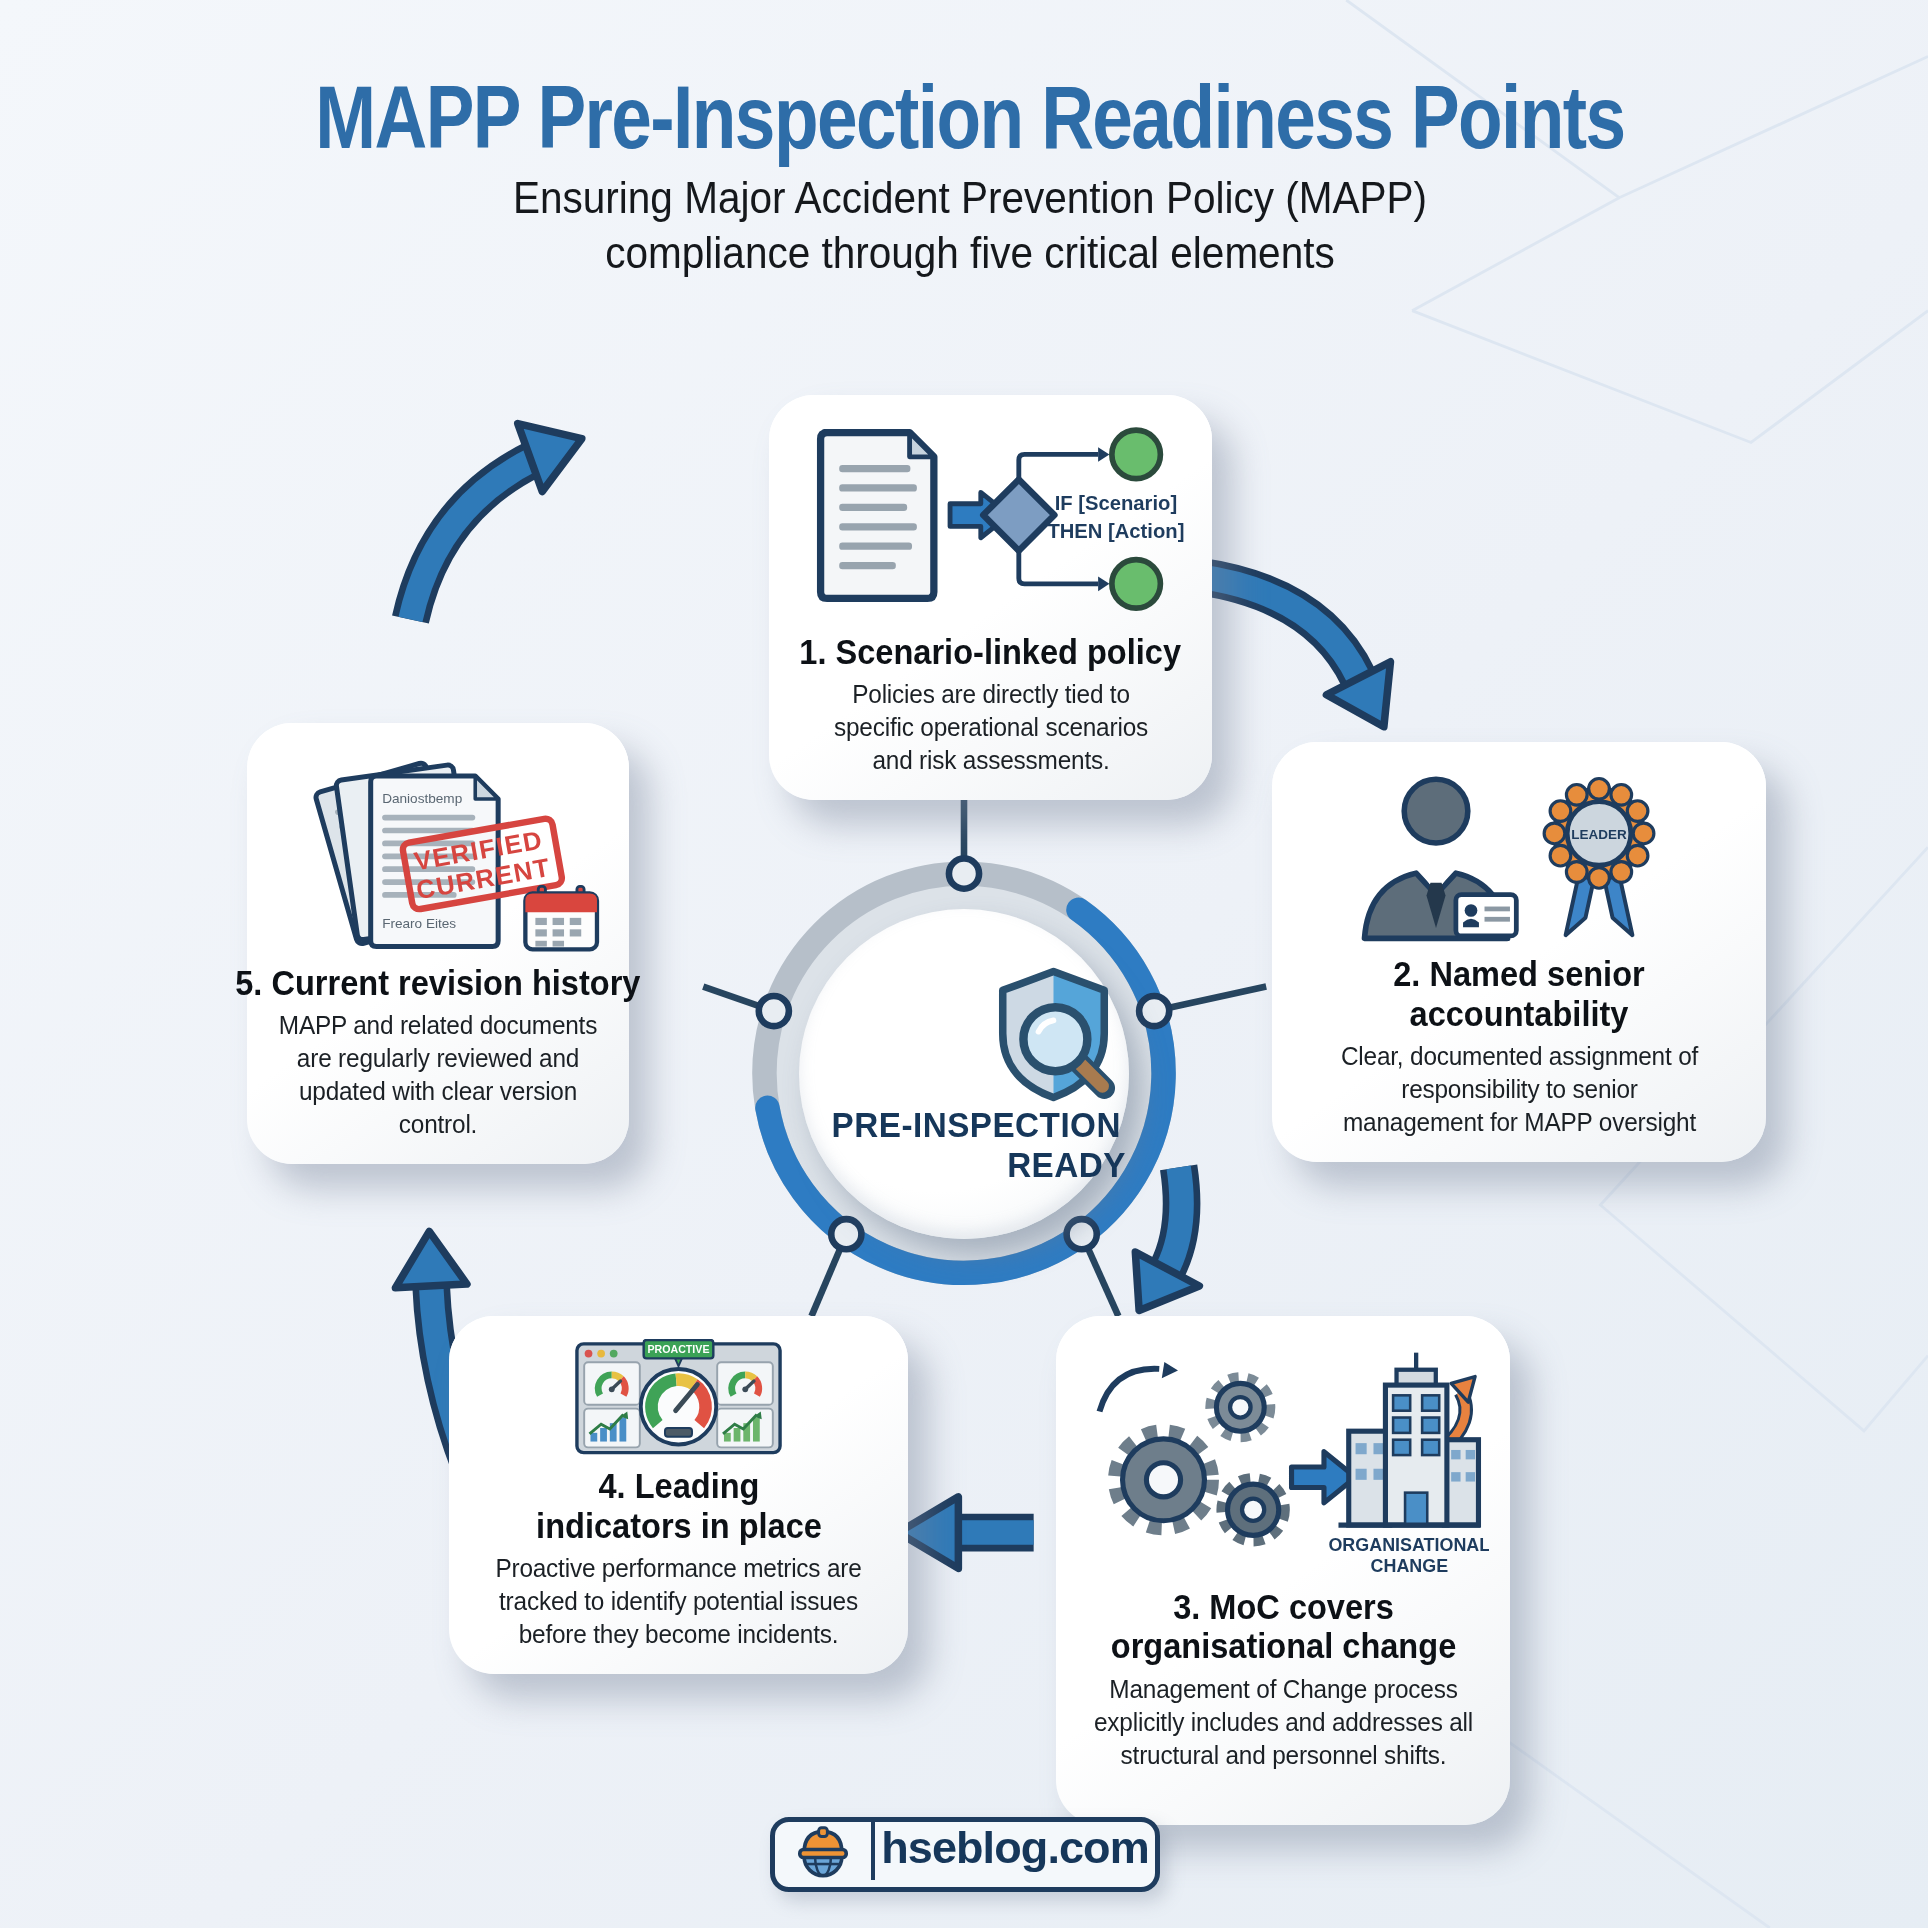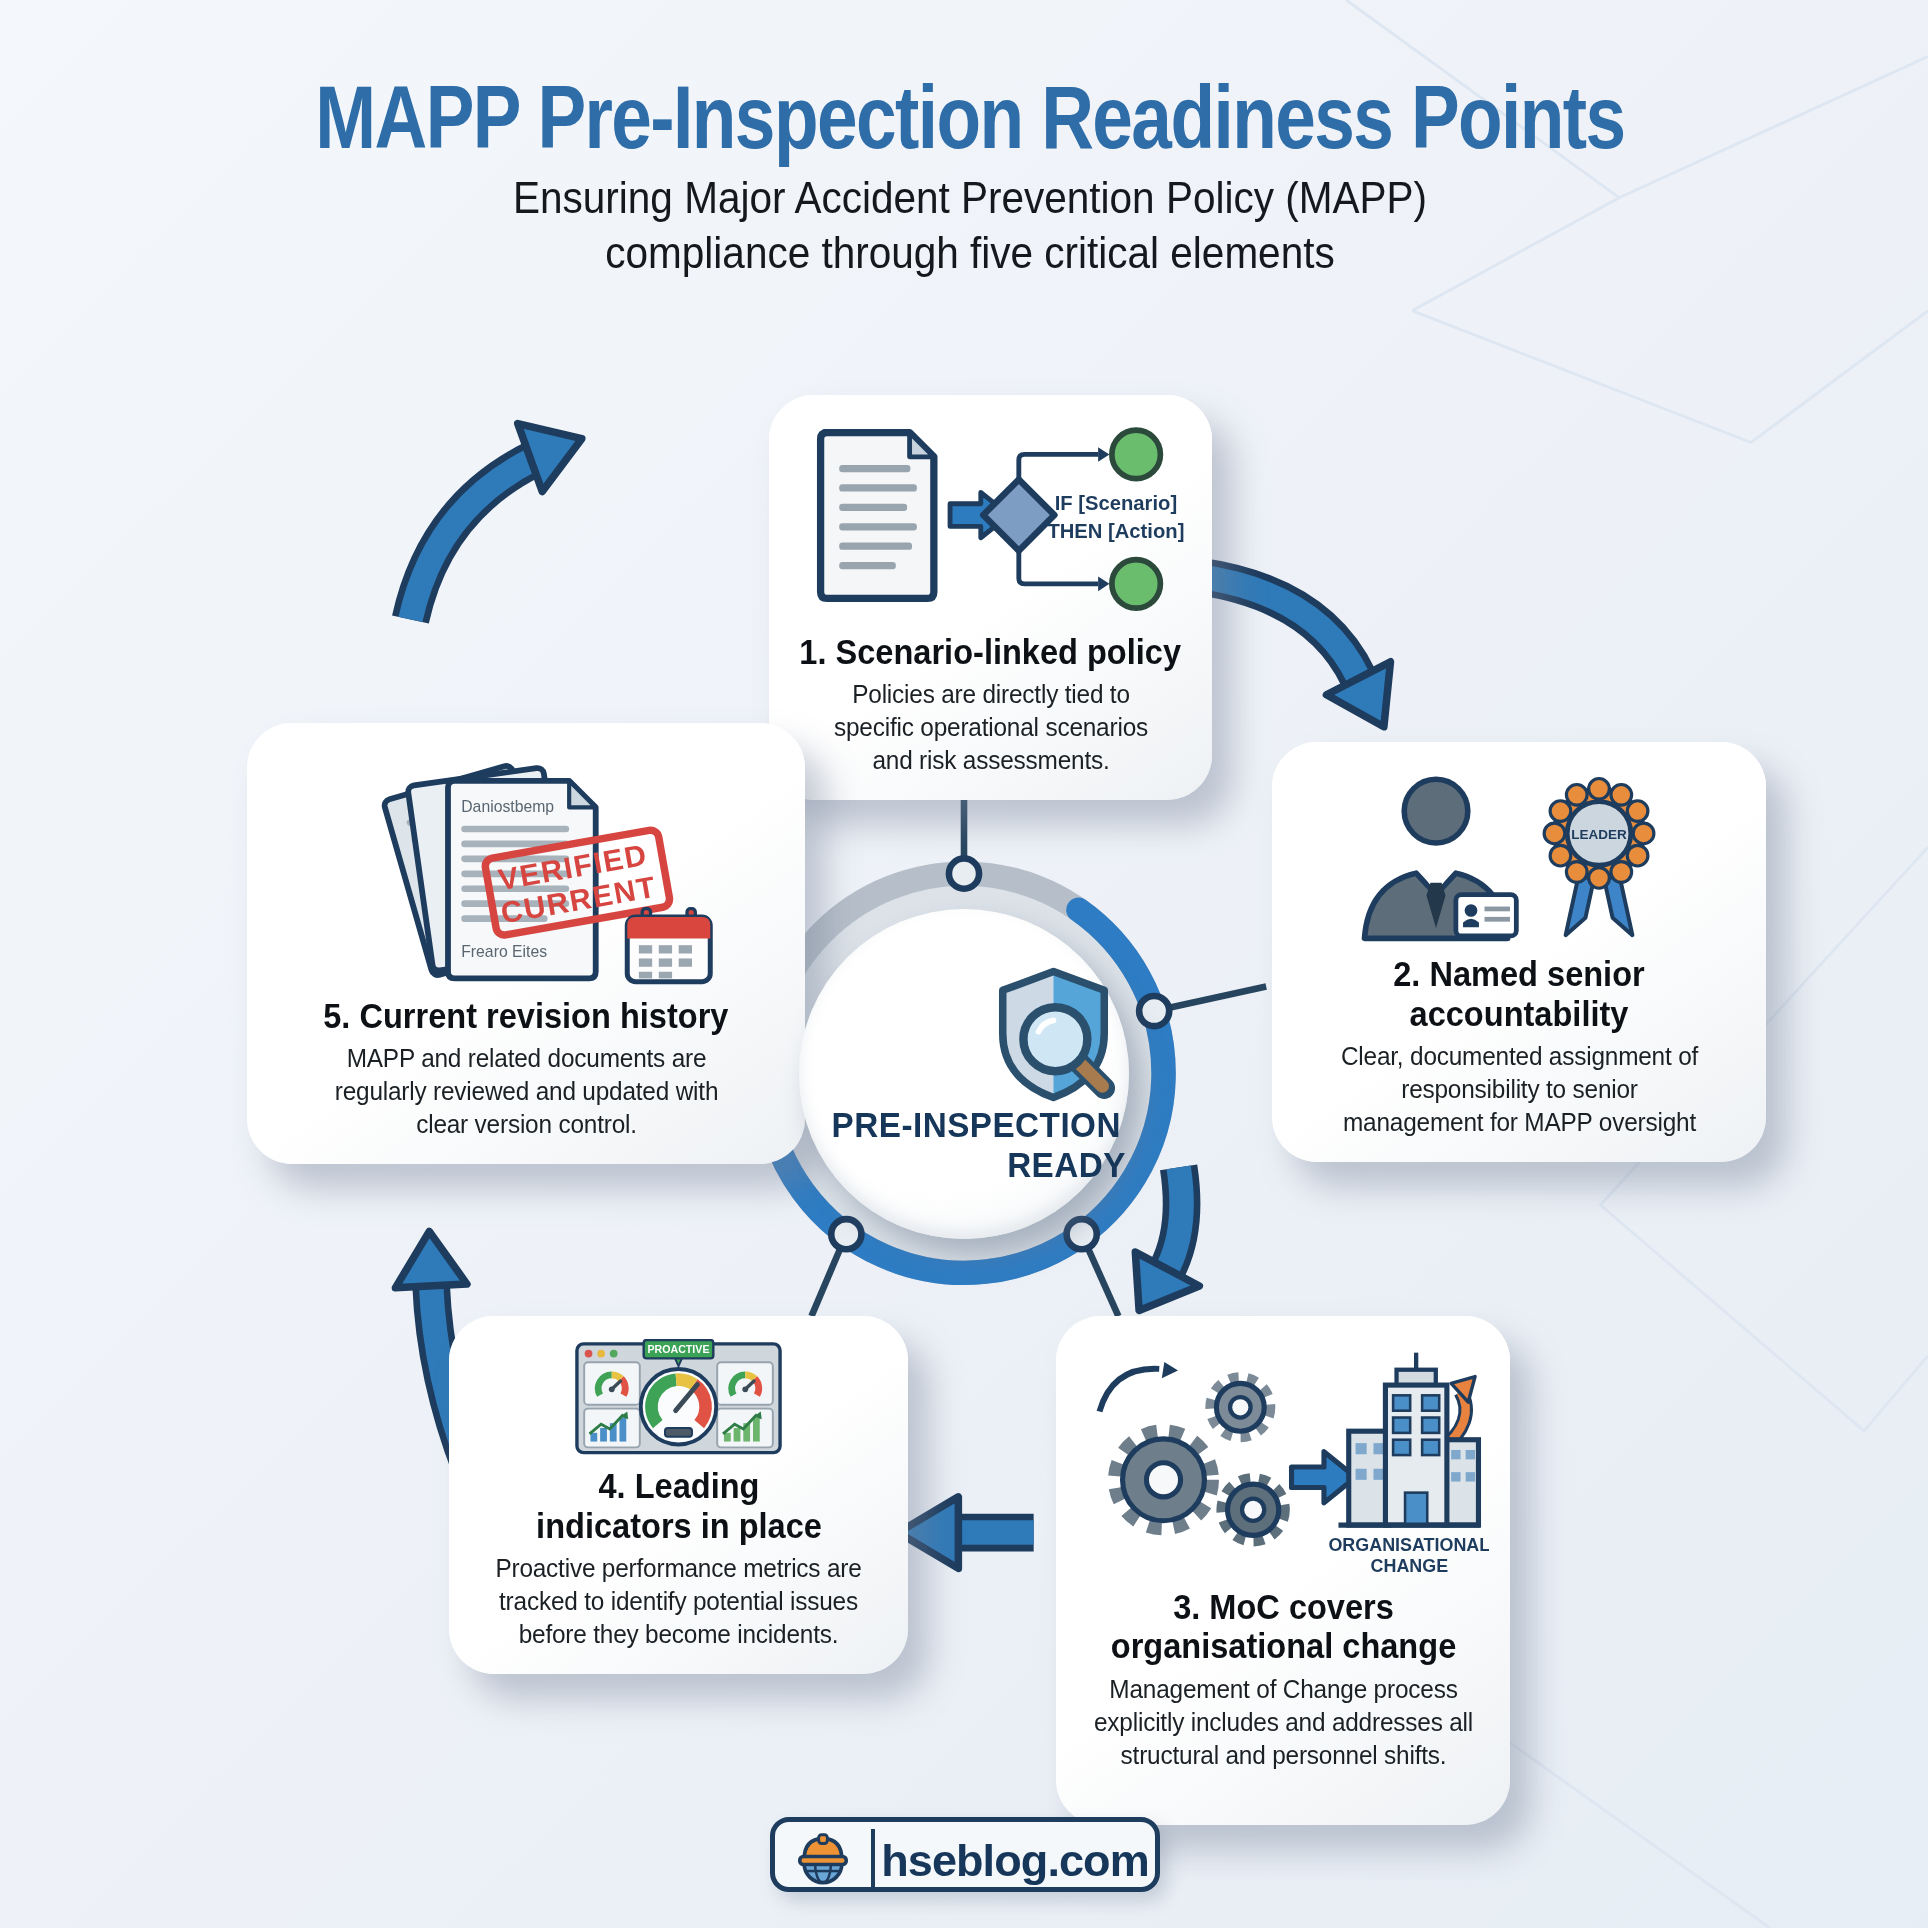--- a/index.html
+++ b/index.html
@@ -16,39 +16,39 @@
   .page-subtitle span{display:block;}
   .card{position:absolute;z-index:2;border-radius:45px;box-sizing:border-box;
     background:linear-gradient(145deg,#ffffff 52%,#eef1f4 100%);
     box-shadow:21px 24.5px 34px rgba(118,132,152,.42), inset 0 1.9px 0 #ffffff;
     display:flex;flex-direction:column;align-items:center;text-align:center;
     padding:22.6px 21px;margin-left:16px;}
   .card1{left:753px;top:395px;width:443px;height:405px;}
   .card2{left:1256px;top:742px;width:494px;height:420px;}
   .card3{left:1040px;top:1316px;width:454px;height:509px;}
   .card4{left:433px;top:1316px;width:459px;height:358px;}
-  .card5{left:231px;top:723px;width:558px;height:441px;justify-content:flex-end;}
+  .card5{left:231px;top:723px;width:382px;height:441px;justify-content:flex-end;}
   .card-title{font-size:35px;font-weight:bold;color:#0d1116;line-height:1.12;
     margin:9.4px 0 7.5px;transform:scaleX(.93);}
   .nowrap{white-space:nowrap;}
   .card-body{font-size:25.4px;color:#1b2025;line-height:1.3;margin:0;
     letter-spacing:-0.2px;transform:scaleX(.96);}
   .w-c2{max-width:348px;} .w-c3{max-width:405px;} .w-c4{max-width:330px;}
   .b-c1{max-width:362px;} .b-c2{max-width:399px;} .b-c3{max-width:411px;}
   .b-c4{max-width:411px;} .b-c5{max-width:411px;}
   .hub{position:absolute;left:799px;top:909px;width:330px;height:330px;z-index:3;
     border-radius:50%;
     background:radial-gradient(circle at 42% 35%,#ffffff 58%,#eef2f5 100%);
     box-shadow:13px 17px 28px rgba(104,120,142,.45), inset 0 -7.5px 15px rgba(160,175,190,.22);
     display:flex;flex-direction:column;align-items:flex-end;justify-content:center;}
   .hub-label{font-size:35px;font-weight:bold;color:#16375a;line-height:1.12;
     text-align:center;letter-spacing:0.5px;transform:scaleX(.95);}
   .footer{position:absolute;left:770px;top:1817px;width:390px;height:75px;z-index:2;
     border:5.6px solid #1e3c5e;border-radius:19px;background:#f4f8fb;box-sizing:border-box;
-    display:flex;align-items:flex-end;box-shadow:7.5px 9.4px 17px rgba(118,132,152,.3);}
+    display:flex;align-items:flex-start;box-shadow:7.5px 9.4px 17px rgba(118,132,152,.3);}
   .footer-icon-cell{width:96px;display:flex;align-items:center;justify-content:center;
     border-right:4.7px solid #1e3c5e;}
   .footer-text{flex:1;display:flex;align-items:center;justify-content:center;
     font-size:45px;font-weight:bold;color:#16375a;letter-spacing:-0.9px;}
   .svg-cap{font-weight:bold;fill:#1e3c5e;}
   .svg-soft{fill:#5a6772;}
   .stamp-text{font-weight:bold;fill:#d64540;letter-spacing:2px;}
 </style>
 </head>
 <body>

